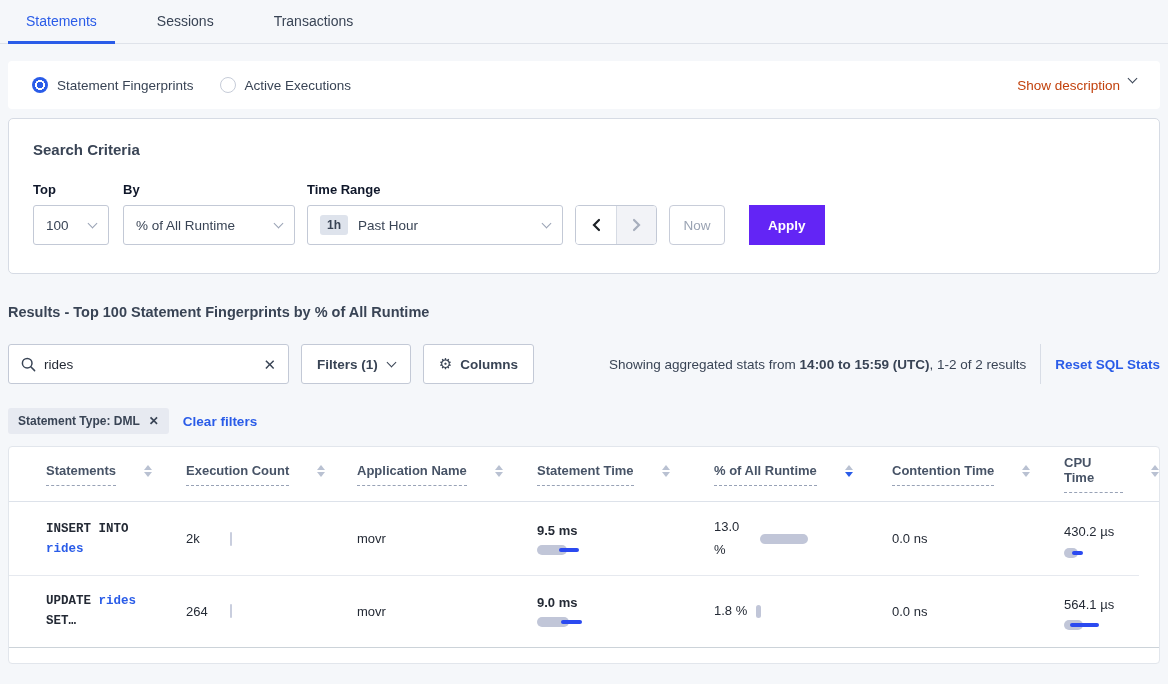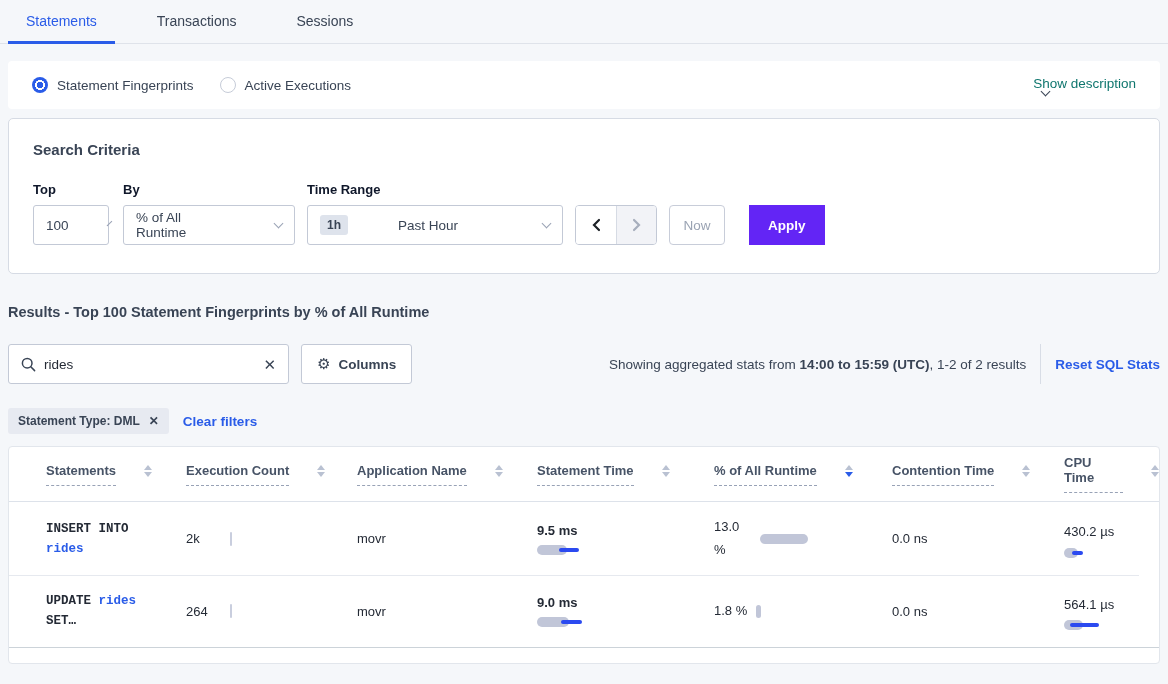--- a/index.html
+++ b/index.html
@@ -13,29 +13,29 @@
   .tabbar { height:44px; border-bottom:1px solid #dfe3ea; display:flex; align-items:stretch; padding-left:8px; }
   .tab { display:flex; align-items:center; padding:0 18px; font-size:14px; color:#394455; cursor:pointer; border-bottom:3px solid transparent; margin-bottom:-1px; }
   .tab + .tab { margin-left:24px; }
   .tab.active { color:#2a5ce8; border-bottom-color:#2a5ce8; }
   
   .viewbar { margin:17px 8px 0; height:48px; background:#fff; border-radius:4px; display:flex; align-items:center; padding:0 24px; }
   .radio-opt { display:flex; align-items:center; margin-right:26px; cursor:pointer; font-size:13.5px; color:#394455; }
   .radio-dot { width:16px; height:16px; border-radius:50%; margin-right:9px; flex:0 0 auto; }
   .radio-dot.sel { background:radial-gradient(circle,#2a5ce8 0 3.1px,#fff 3.3px 4.9px,#2a5ce8 5.1px 8px); }
   .radio-dot.unsel { background:#fff; border:1px solid #c6ccd8; }
-  .show-desc { margin-left:auto; display:flex; align-items:flex-start; font-size:13.5px; color:#0f766e; cursor:pointer;flex-direction:column; }
+  .show-desc { margin-left:auto; display:flex; align-items:flex-start; font-size:13.5px; color:#c2410c; cursor:pointer; }
   .chev { width:7px; height:7px; border-right:1.8px solid #394455; border-bottom:1.8px solid #394455; transform:rotate(45deg); margin:-3px 0 0 9px; }
   .chev.gray { border-color:#9aa3b5; }
   
   .panel { margin:9px 8px 0; background:#fff; border:1px solid #d6dbe4; border-radius:5px; padding:22px 24px 28px; }
   .panel-title { font-size:15px; font-weight:700; color:#394455; }
   .controls { display:flex; align-items:flex-end; margin-top:24px; }
   .ctrl label { display:block; font-size:13px; font-weight:700; color:#0f172a; margin-bottom:8px; }
-  .select { height:40px; border:1px solid #c3c9d6; border-radius:3px; background:#fff; display:flex; align-items:center; padding:12px 12px; font-size:13.5px; color:#394455; cursor:pointer;gap:40px; }
+  .select { height:40px; border:1px solid #c3c9d6; border-radius:3px; background:#fff; display:flex; align-items:center; padding:12px 12px; font-size:13.5px; color:#394455; cursor:pointer; }
   .select .chev { margin-left:auto; }
   .sel-top { width:76px; }
   .sel-by { width:172px; }
   .sel-range { width:256px; }
   .ml12 { margin-left:12px; } .ml14 { margin-left:14px; } .ml24 { margin-left:24px; }
   .badge-1h { background:#dee3ec; color:#394455; font-size:12px; font-weight:700; border-radius:3px; padding:3px 7px; margin-right:10px; }
   .arrow-group { display:flex; height:40px; border:1px solid #c3c9d6; border-radius:4px; overflow:hidden; }
   .arrow-btn { width:40px; display:flex; align-items:center; justify-content:center; background:#fff; cursor:pointer; }
   .arrow-btn.disabled { background:#f2f3f7; border-left:1px solid #d6dbe4; cursor:default; }
   .now-btn { height:40px; width:56px; background:#fff; border:1px solid #c8cdd9; border-radius:4px; color:#9aa3b3; font-size:13.5px; display:flex; align-items:center; justify-content:center; cursor:default; }
@@ -93,22 +93,22 @@
   .r0 .pct-bar { width:48px; }
   .r0 .cpu-gray { left:0; width:14px; } .r0 .cpu-blue { left:8px; width:11px; }
   .r1 .cpu-gray { left:0; width:19px; } .r1 .cpu-blue { left:6px; width:29px; }
   svg { display:block; }
 </style>
 </head>
 <body>
 
 <div class="tabbar">
   <div class="tab active">Statements</div>
+  <div class="tab">Sessions</div>
   <div class="tab">Transactions</div>
-  <div class="tab">Sessions</div>
 </div>
 
 <div class="viewbar">
   <div class="radio-opt">
     <span class="radio-dot sel"></span>
     <span>Statement Fingerprints</span>
   </div>
   <div class="radio-opt">
     <span class="radio-dot unsel"></span>
     <span>Active Executions</span>
@@ -166,20 +166,24 @@
 <div class="toolbar">
   <div class="search-box">
     <svg width="15" height="15" viewBox="0 0 15 15">
       <circle cx="6.2" cy="6.2" r="4.8" stroke="#394455" stroke-width="1.5" fill="none"></circle>
       <line x1="9.8" y1="9.8" x2="13.6" y2="13.6" stroke="#394455" stroke-width="1.5" stroke-linecap="round"></line>
     </svg>
     <input type="text" value="rides" style="">
     <span class="clear-x">✕</span>
   </div>
   <div class="tool-btn ml12">
+    <span>Filters (1)</span>
+    <span class="chev" style="margin-left:10px;"></span>
+  </div>
+  <div class="tool-btn ml12">
     <span class="gear">⚙</span>
     <span>Columns</span>
   </div>
   <div class="stats-group">
     <div class="stats-text"><span>Showing aggregated stats from </span><b>14:00 to 15:59 (UTC)</b><span>, 1-2 of 2 results</span></div>
     <div class="vdivider"></div>
     <div class="reset-link">Reset SQL Stats</div>
   </div>
 </div>
 

